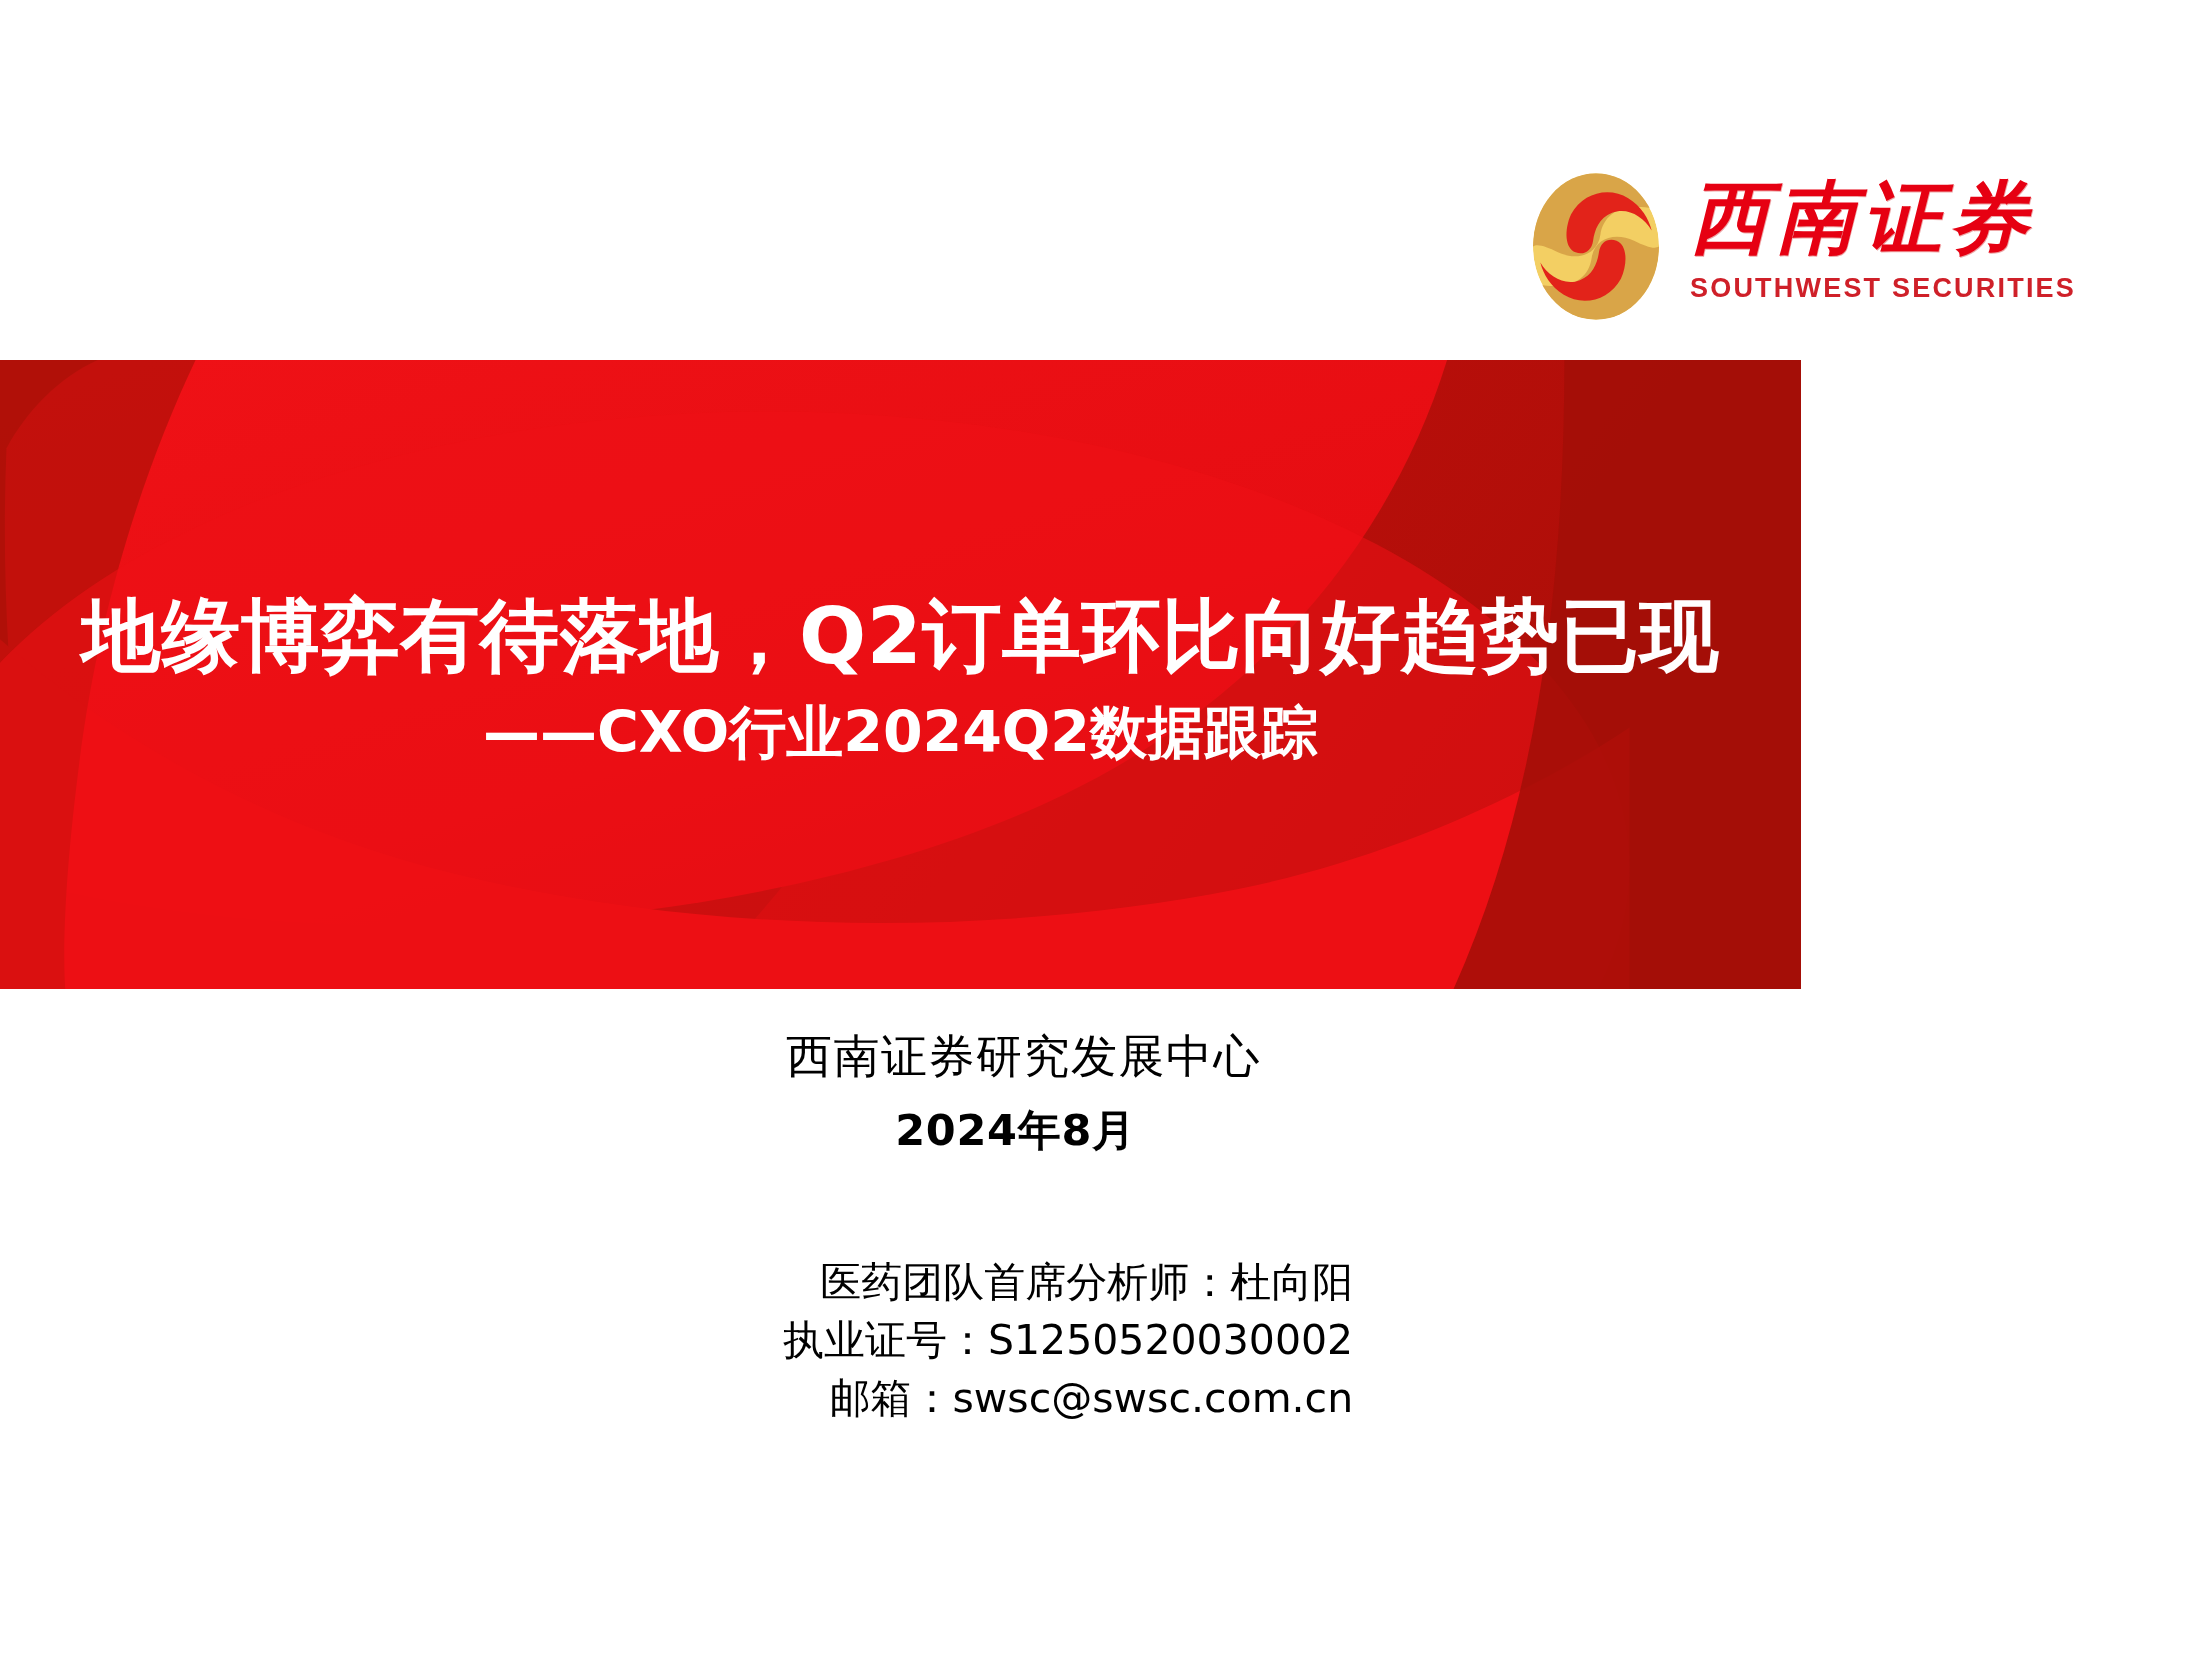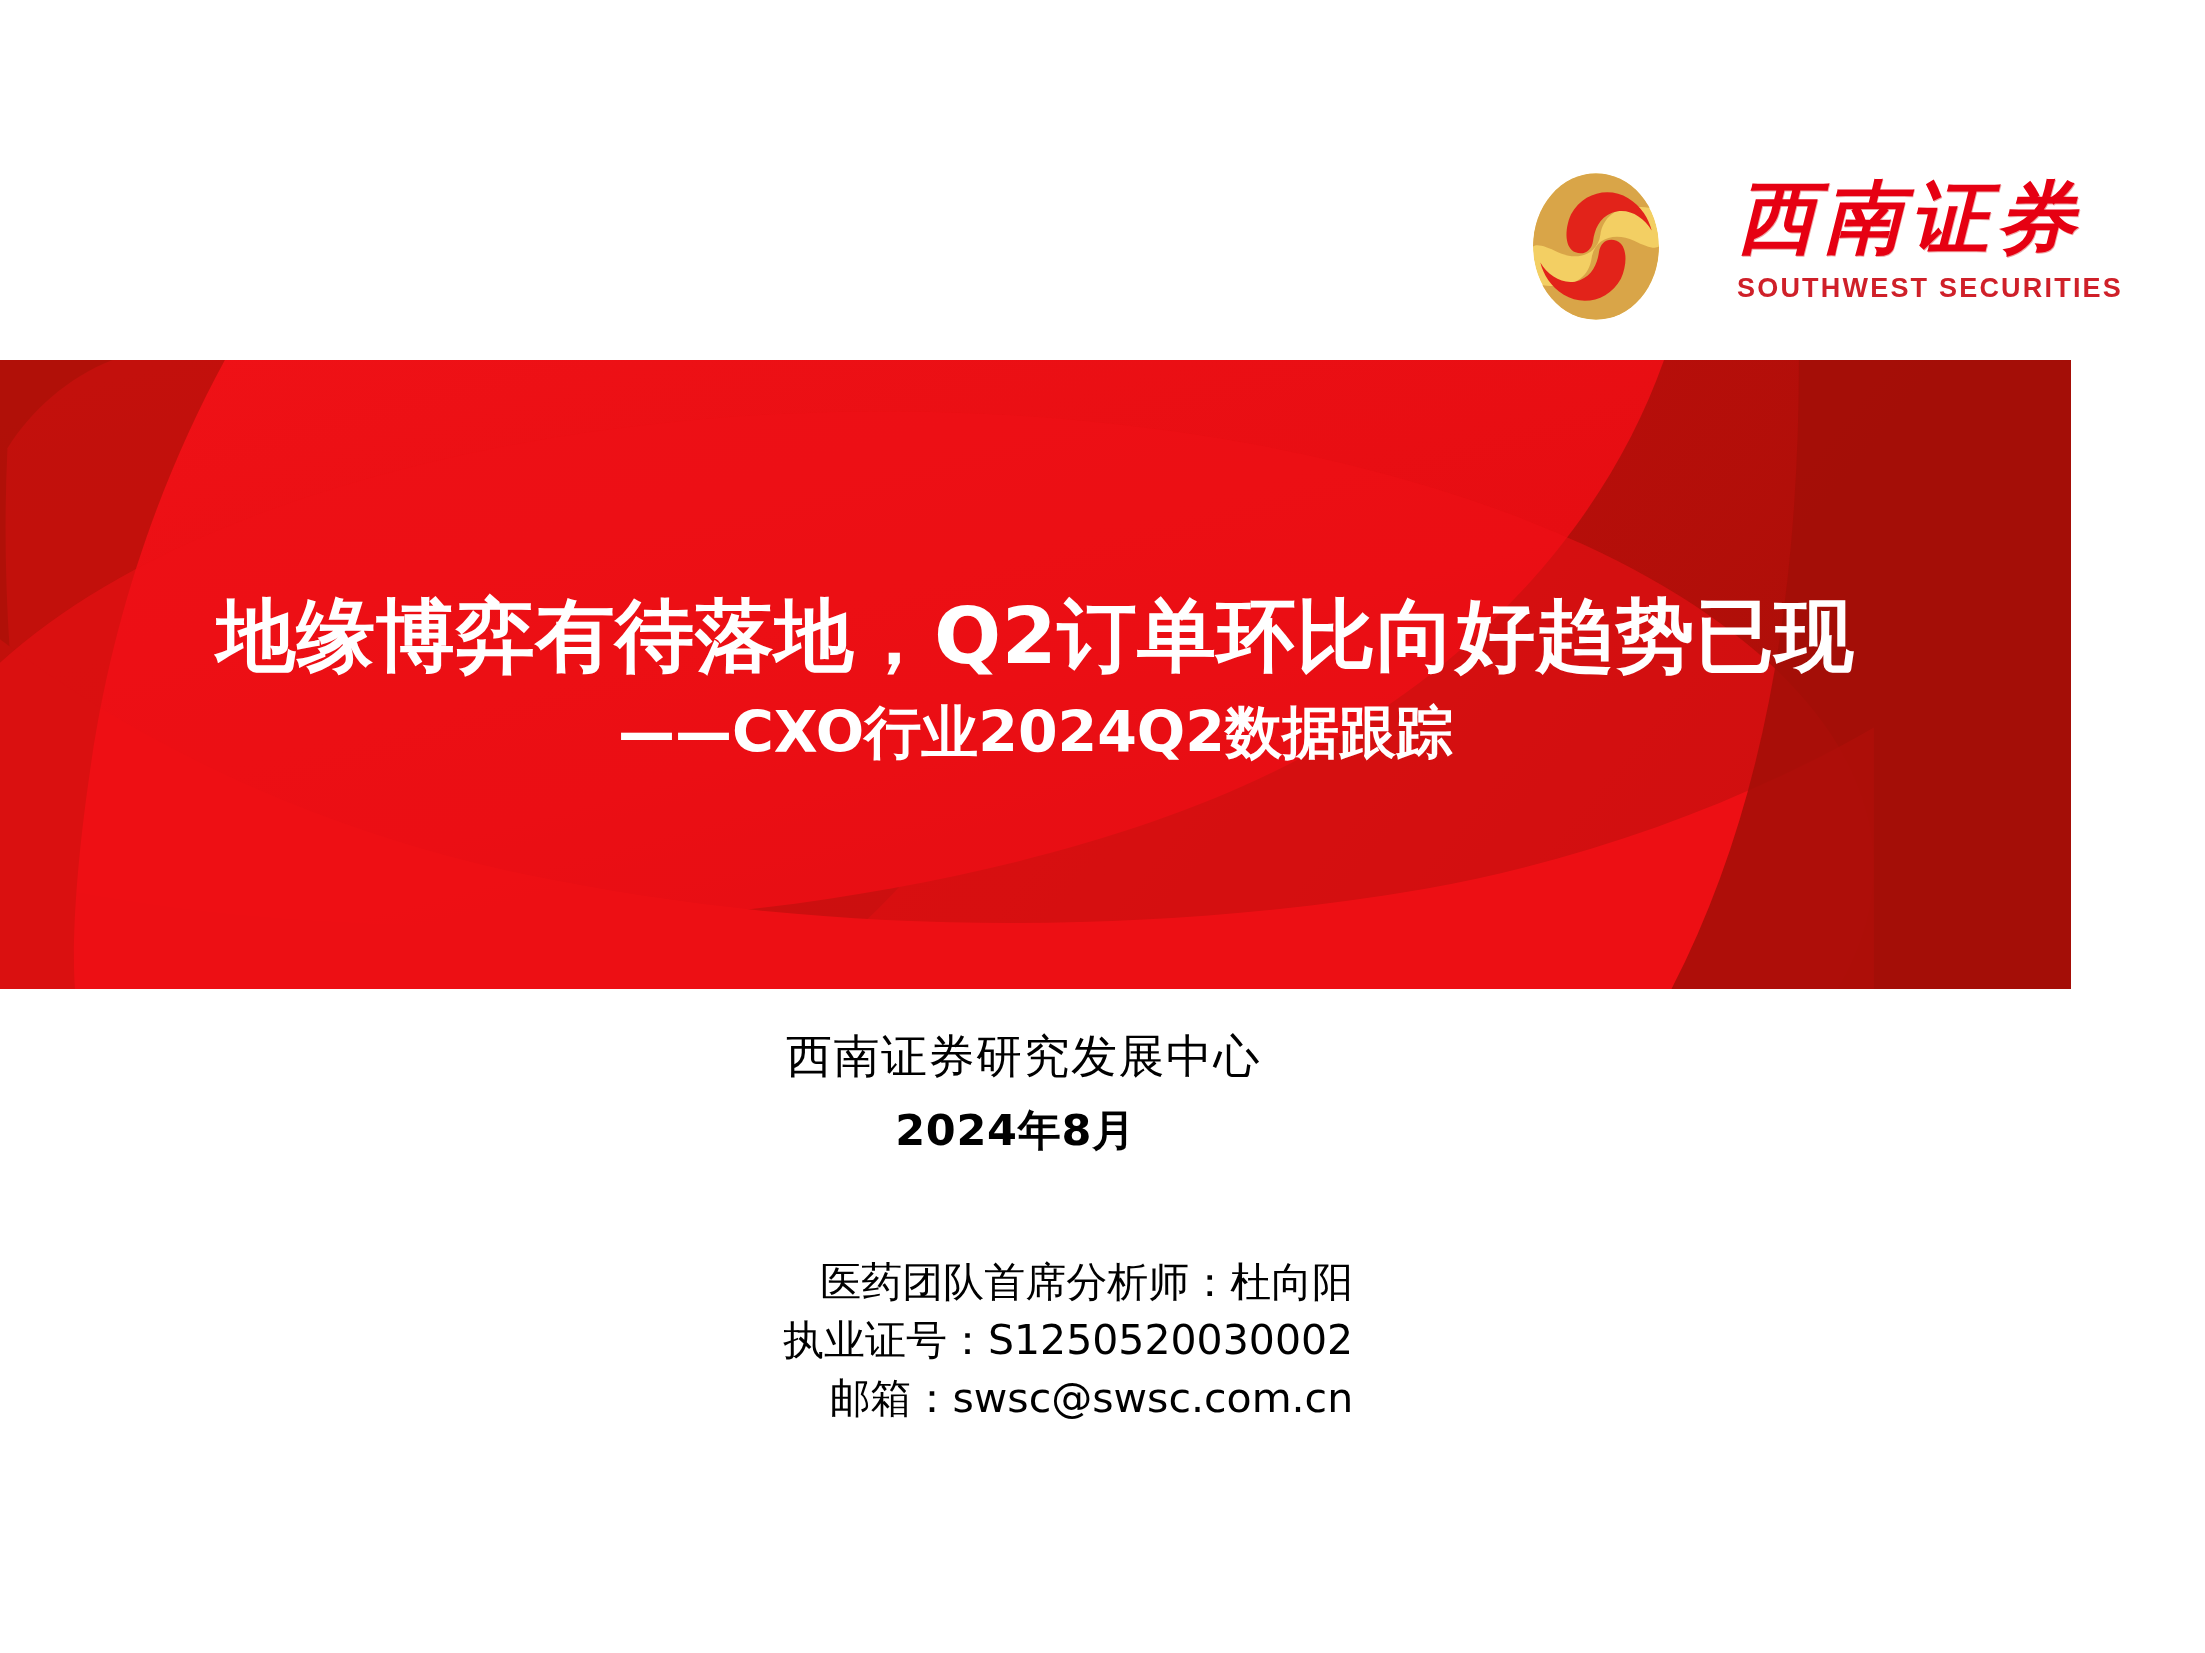--- a/index.html
+++ b/index.html
@@ -17,21 +17,20 @@
 
   
   .logo-block {
     position: absolute;
     left: 1533px;
     top: 173px;
     width: 559px;
     height: 151px;
     display: flex;
     align-items: flex-start;
-    gap: 47px;
   }
   .logo-emblem {
     width: 126px;
     height: 147px;
     flex: 0 0 126px;
     position: relative;
   }
   .logo-wordmark {
     margin-left: 31px;
     padding-top: 4.4px;
@@ -58,21 +57,21 @@
     letter-spacing: 2.2px;
     margin-top: 13px;
     white-space: nowrap;
   }
 
   
   .banner {
     position: absolute;
     left: 0;
     top: 360px;
-    width: 2071px;
+    width: 1801px;
     height: 629px;
     overflow: hidden;
     background: #a50f08;
   }
   .banner-svg {
     position: absolute;
     inset: 0;
     width: 100%;
     height: 100%;
     display: block;

